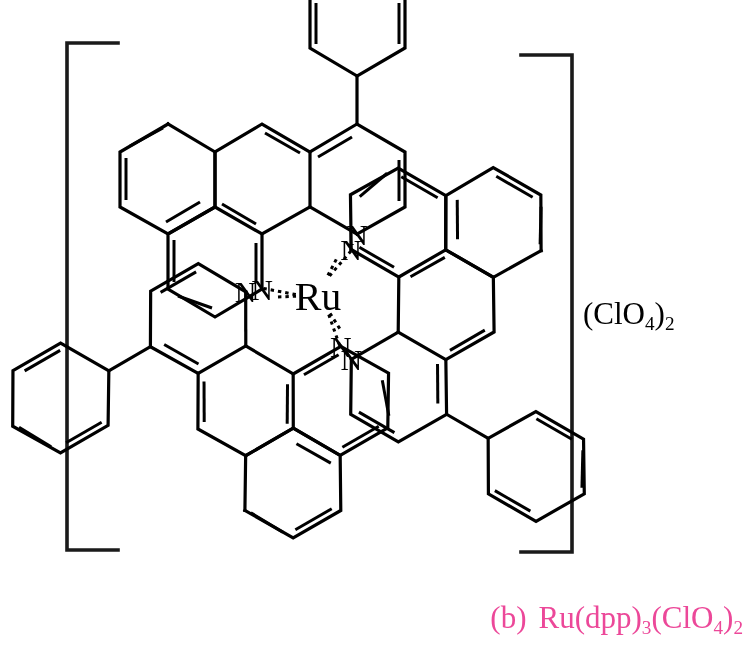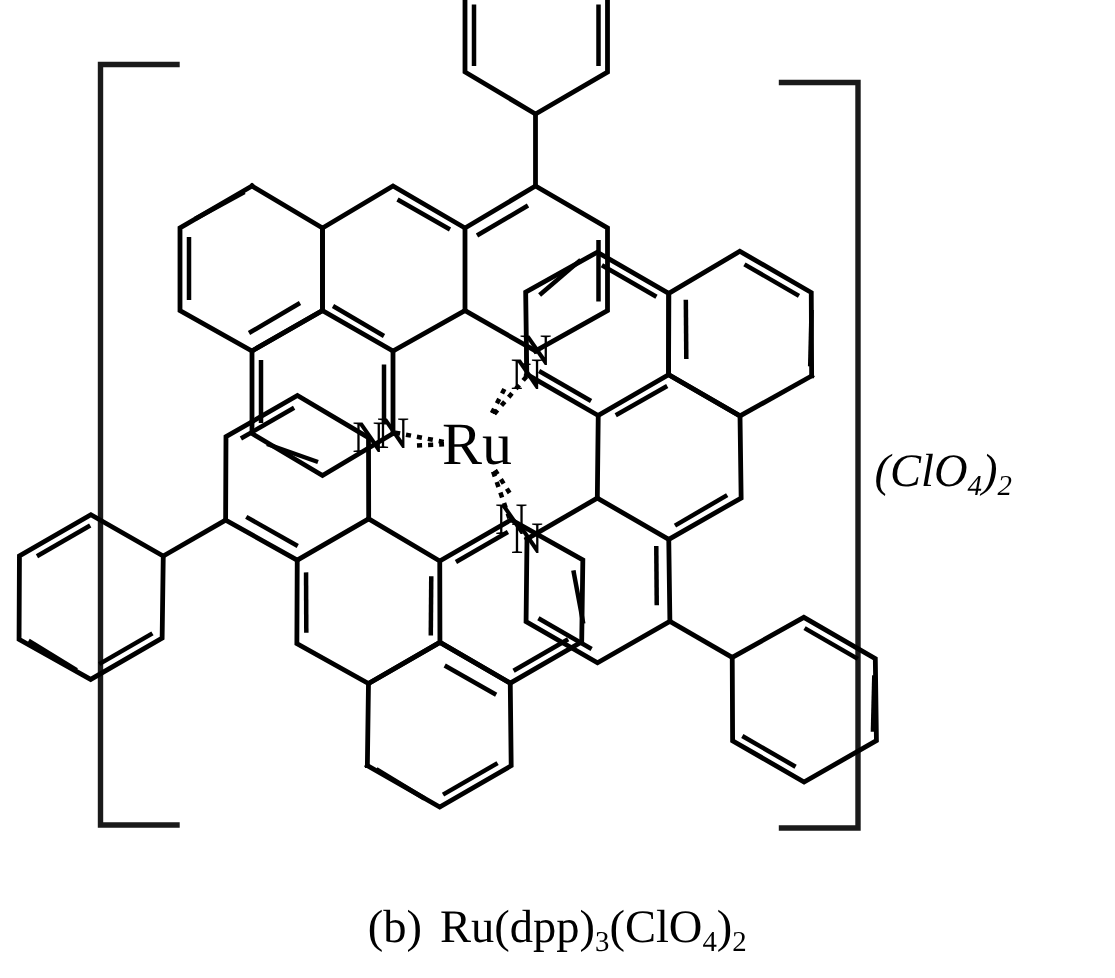--- a/index.html
+++ b/index.html
@@ -68,35 +68,34 @@
   }
   .counterion {
     position: absolute;
     left: 583px;
     top: 296px;
     font-family: "Liberation Serif", serif;
     font-size: 31px;
     color: #000000;
     white-space: nowrap;
     letter-spacing: 0px;
-    font-style: italic;
   }
   .counterion sub {
     font-size: 0.62em;
     vertical-align: -0.32em;
   }
   .caption {
     position: absolute;
     left: 0;
     top: 600px;
     width: 743px;
-    text-align: center;
+    text-align: right;
     font-family: "Liberation Serif", serif;
     font-size: 31px;
-    color: #000000;
+    color: #ec4899;
   }
   .caption .cap-label { margin-right: 12px; }
   .caption sub {
     font-size: 0.62em;
     vertical-align: -0.32em;
   }
 </style>
 </head>
 <body>
 

